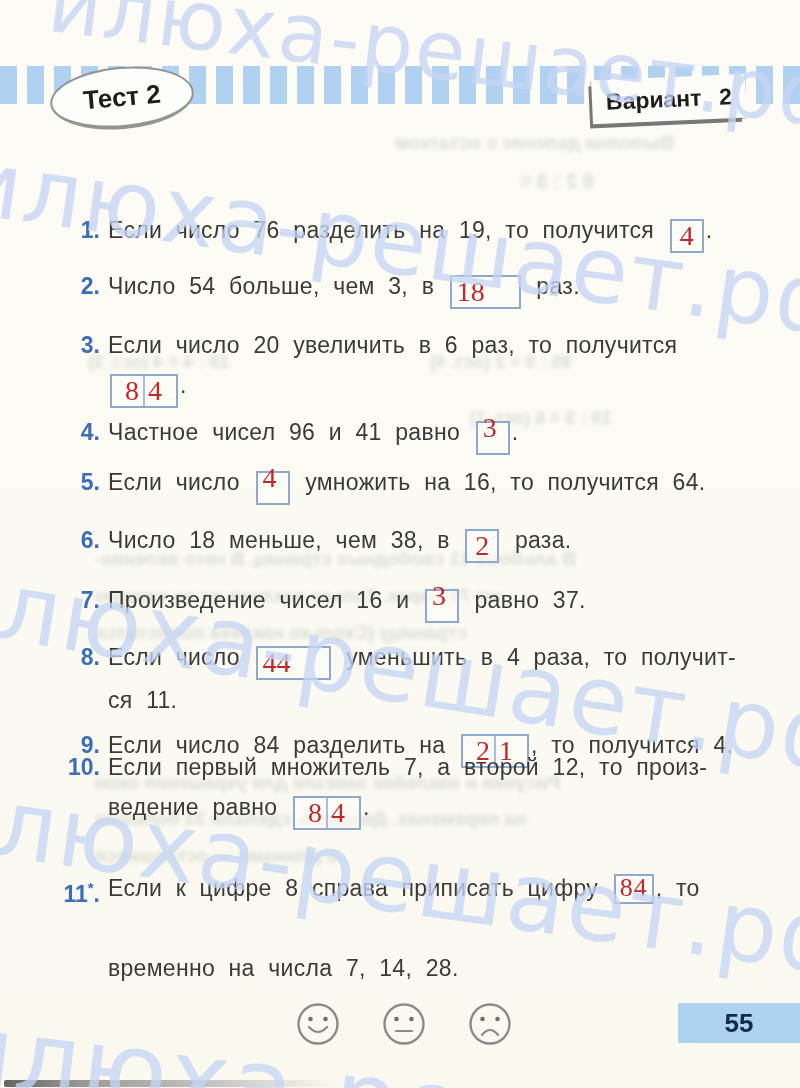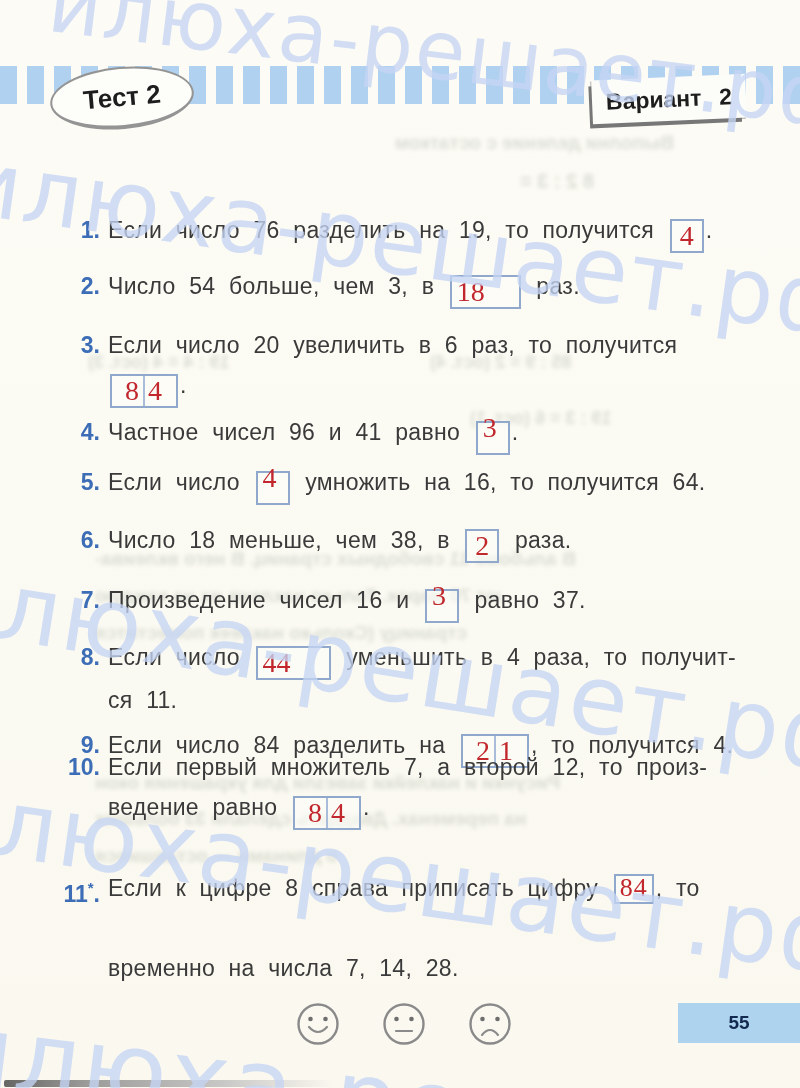--- a/index.html
+++ b/index.html
@@ -69,21 +69,21 @@
     background-size:2px 100%;background-position:center;background-repeat:no-repeat;
   }
   .abox.raise .d{position:relative;top:-10px;left:-3px;}
   .abox.small{height:26px;vertical-align:-4px;}
   .abox.small .d{position:relative;top:-4px;font-size:26px;letter-spacing:1px;}
   
   .smileys{position:absolute;left:290px;top:995px;z-index:2;}
   .page-badge{
     position:absolute;left:678px;top:1003px;width:122px;height:40px;z-index:2;
     background:#aed3ef;display:flex;align-items:center;justify-content:center;
-    font-size:19px;font-weight:700;color:#13294f;
+    font-size:26px;font-weight:700;color:#13294f;
   }
   .smudge{
     position:absolute;left:4px;top:1080px;width:330px;height:7px;z-index:2;
     background:linear-gradient(90deg,#4c4c4c 0%,#8a8a8a 25%,#bdbdbd 65%,rgba(200,200,200,0) 100%);
     border-radius:2px;opacity:.85;
   }
 </style>
 </head>
 <body>
 

